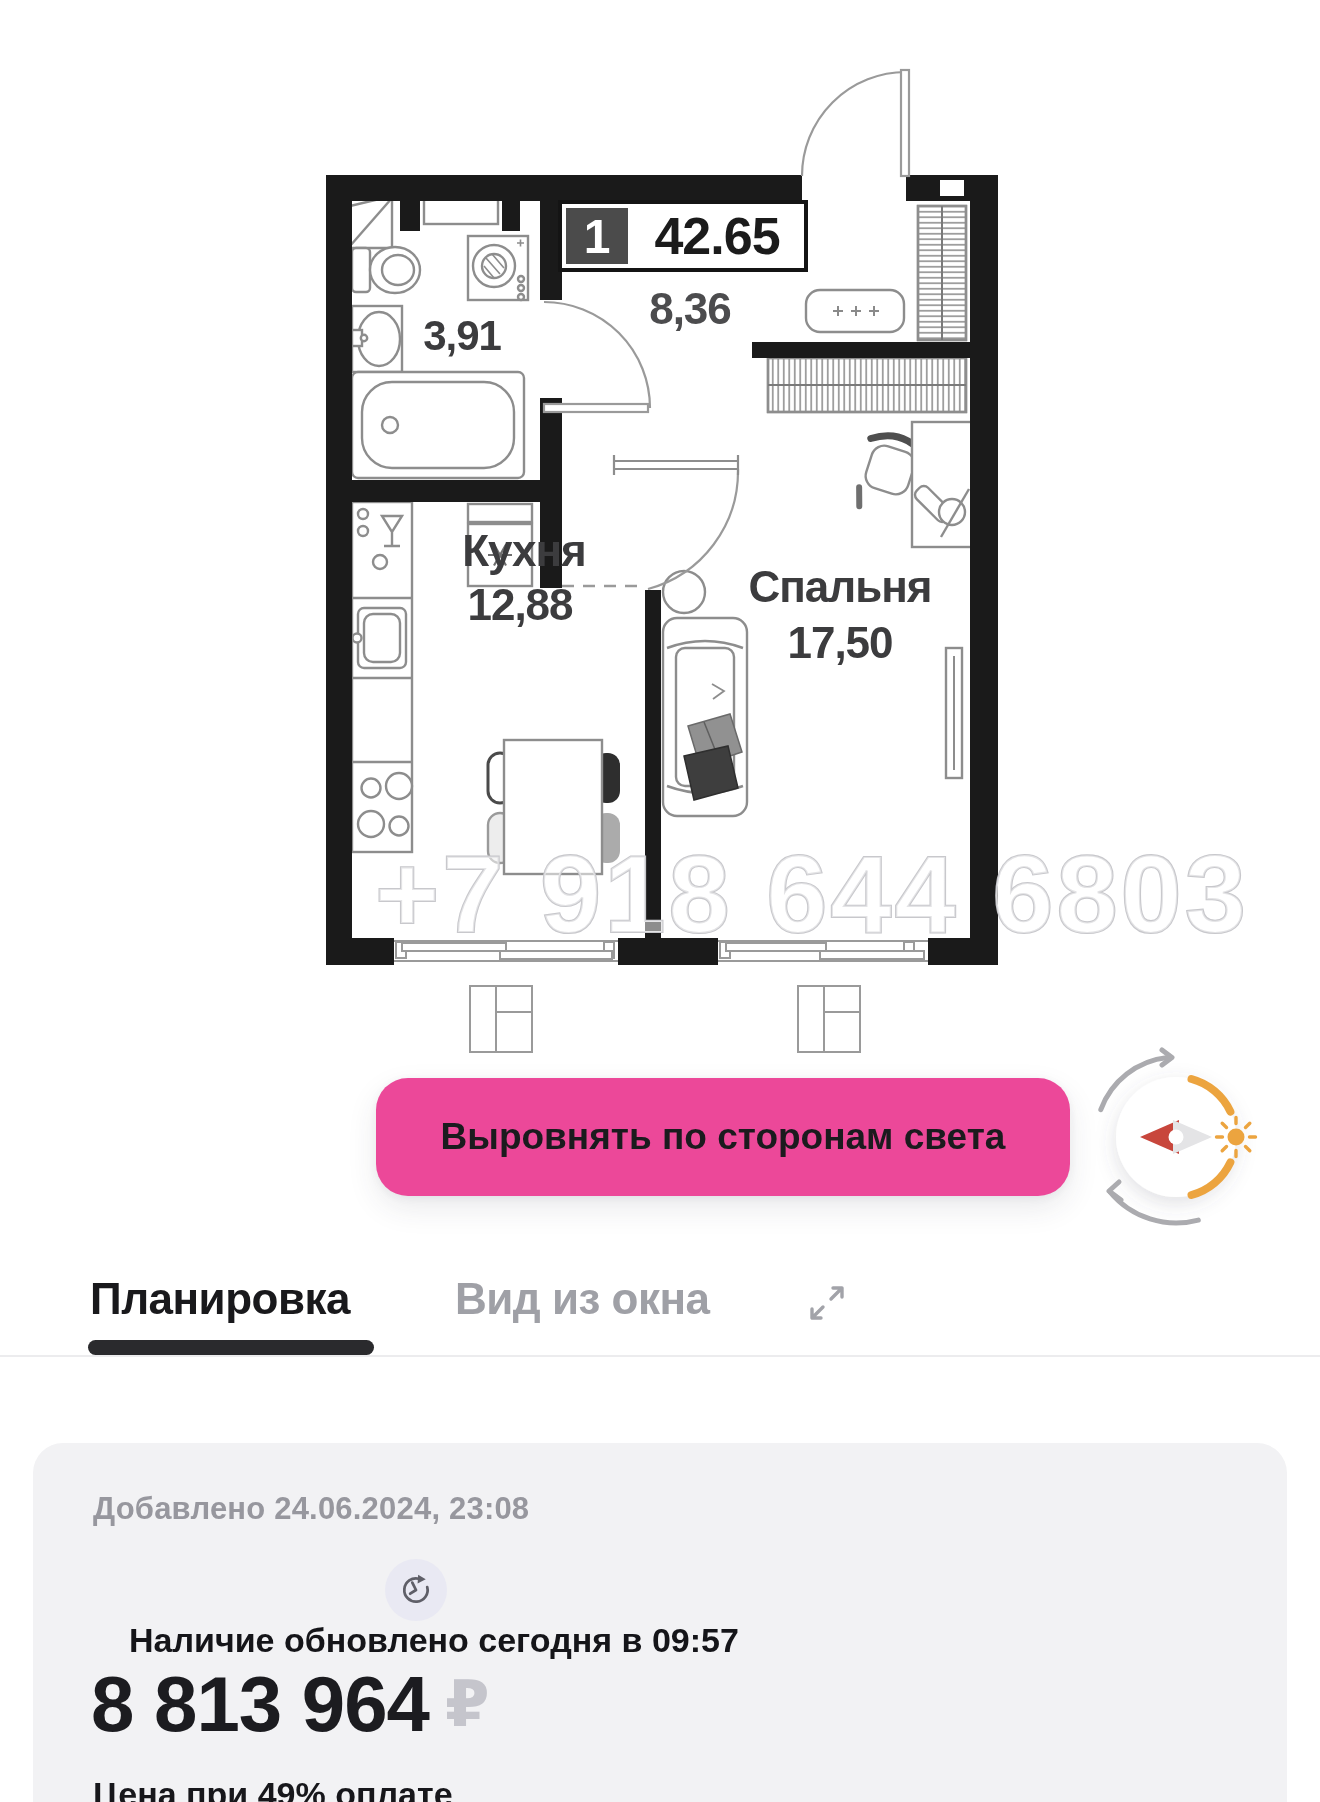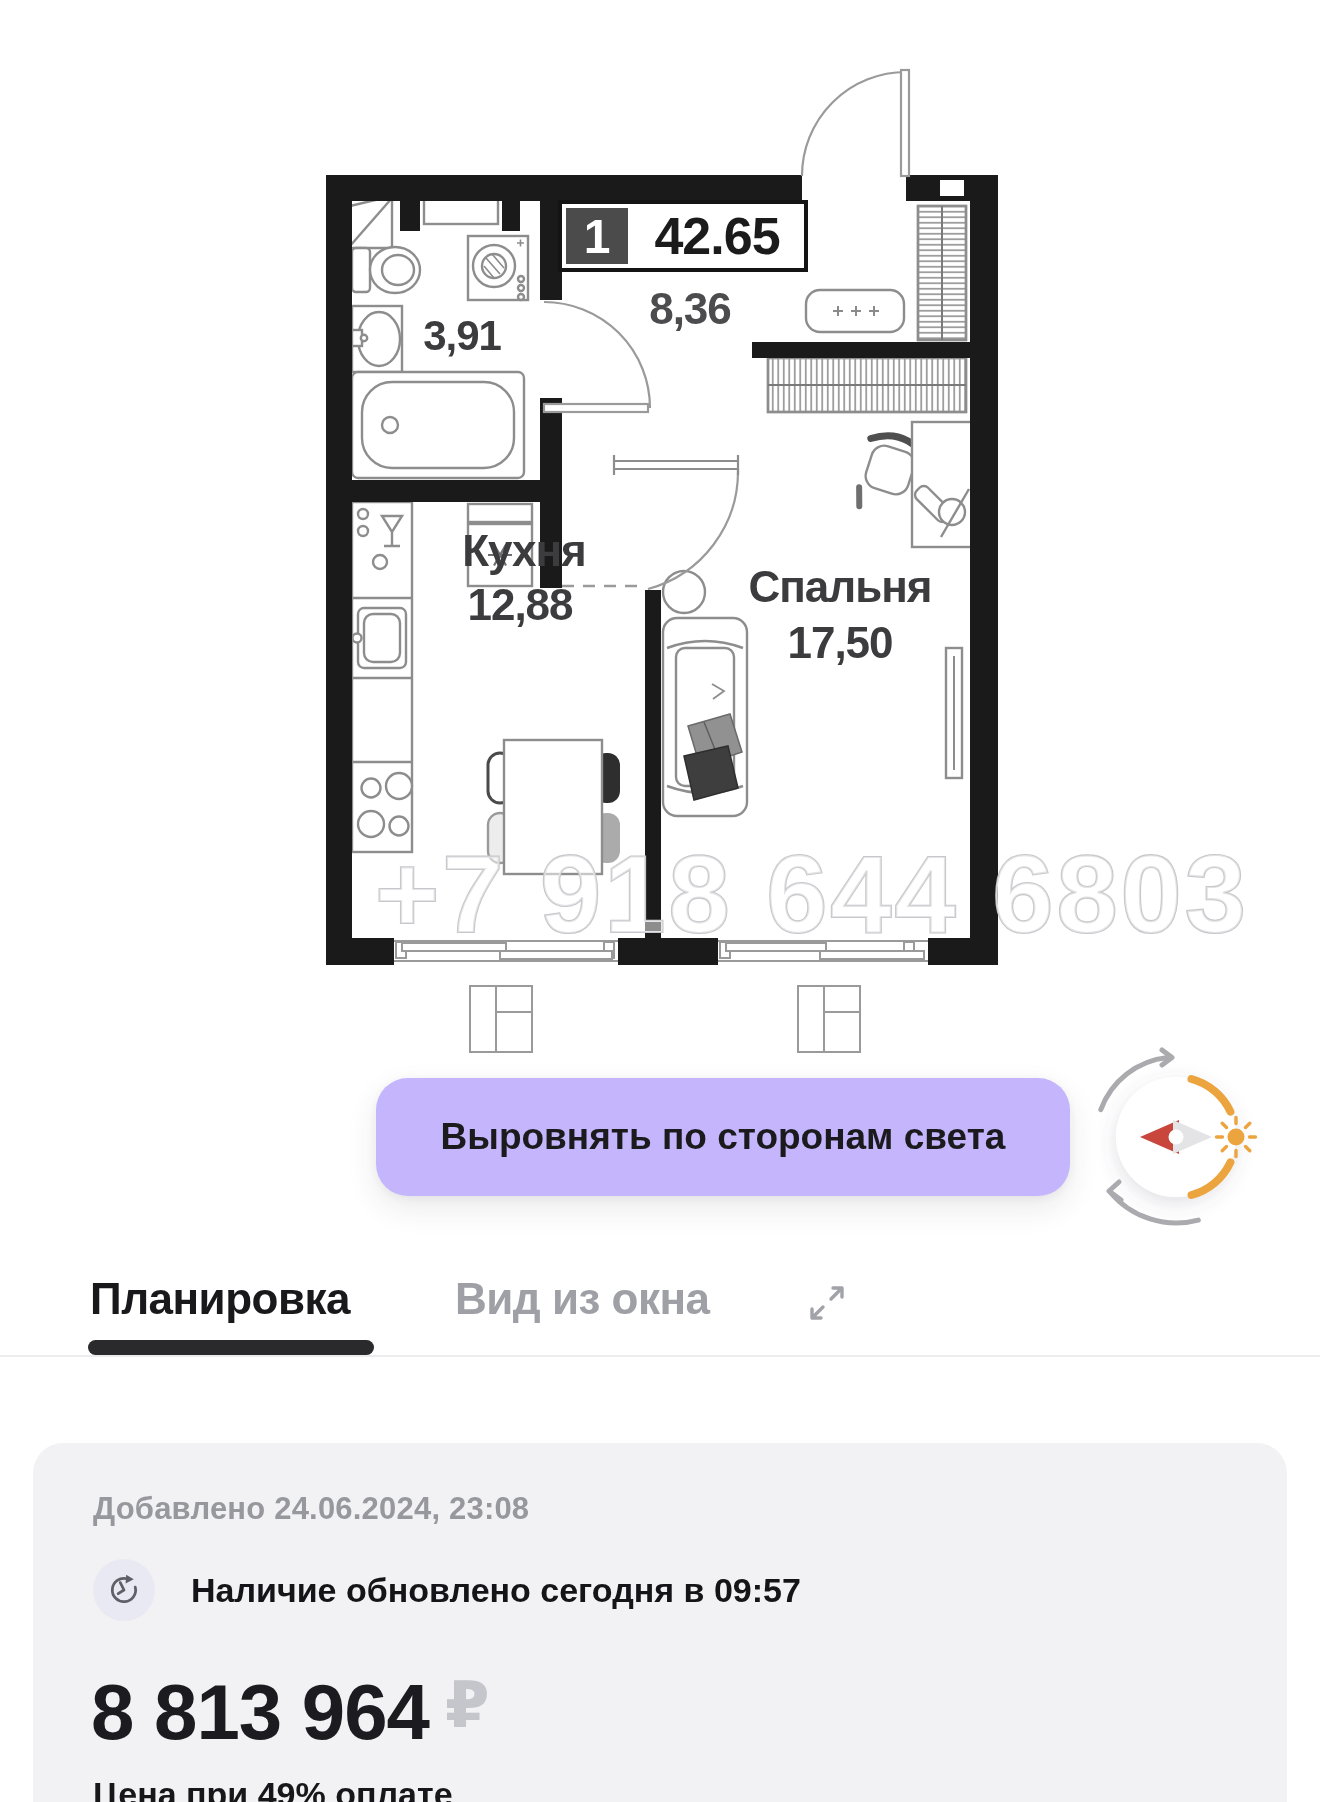--- a/index.html
+++ b/index.html
@@ -1,38 +1,38 @@
 <!DOCTYPE html>
 <html><head>
 <meta charset="utf-8">
 <style>
   html,body{margin:0;padding:0;background:#ffffff;}
   .page{position:relative;width:1320px;height:1802px;background:#ffffff;overflow:hidden;
         font-family:"Liberation Sans","DejaVu Sans",sans-serif;}
   .plan-area{position:absolute;left:0;top:0;width:1320px;height:1062px;}
-  .align-btn{position:absolute;left:376px;top:1078px;width:694px;height:118px;background:#c4b5fd;
+  .align-btn{position:absolute;left:376px;top:1078px;width:694px;height:118px;background:#ec4899;
              border:none;border-radius:32px;box-shadow:0 12px 30px rgba(50,50,70,.10),0 2px 8px rgba(50,50,70,.06);
              font-family:inherit;font-size:37px;font-weight:700;color:#1b1b1e;cursor:pointer;}
   .compass{position:absolute;left:1078px;top:1035px;width:200px;height:200px;cursor:pointer;}
   .tabs{position:absolute;left:0;top:1260px;width:1320px;height:110px;}
   .tab{position:absolute;top:14px;font-size:44px;font-weight:700;color:#9fa0a6;letter-spacing:-.5px;cursor:pointer;}
   .tab.active{color:#19191c;font-weight:800;}
   .tab-planirovka{left:90px;}
   .tab-vid{left:455px;}
   .tab-plan-etazha{left:900px;}
   .tab-expand{position:absolute;left:804px;top:20px;width:46px;height:46px;cursor:pointer;}
   .tab-underline{position:absolute;left:88px;top:80px;width:286px;height:15px;border-radius:8px;background:#2a2a2d;}
   .hairline{position:absolute;left:0;top:1355px;width:1320px;height:2px;background:#ececee;}
   .info-card{position:absolute;left:33px;top:1443px;width:1254px;height:429px;background:#f2f2f4;
              border-radius:30px 30px 0 0;}
   .added{position:absolute;left:60px;top:48px;font-size:31px;font-weight:700;color:#97979e;letter-spacing:.2px;}
-  .avail-row{position:absolute;left:60px;top:116px;display:flex;align-items:center;}
+  .avail-row{position:absolute;left:60px;top:116px;display:flex;align-items:center;flex-direction:column;}
   .avail-icon{width:62px;height:62px;border-radius:50%;background:#e9e9f3;display:flex;align-items:center;justify-content:center;flex:0 0 auto;}
   .avail-text{margin-left:36px;font-size:34px;font-weight:700;color:#151519;}
-  .price-row{position:absolute;left:58px;top:222px;display:flex;align-items:flex-start;margin-top:8px;}
+  .price-row{position:absolute;left:58px;top:222px;display:flex;align-items:center;}
   .price{font-size:78px;font-weight:800;color:#1c1c20;letter-spacing:-1px;line-height:1;}
   .currency{margin-left:16px;font-size:64px;font-weight:700;color:#c5c5cc;line-height:1;font-family:"DejaVu Sans",sans-serif;}
   .price-caption{position:absolute;left:60px;top:332px;font-size:34px;font-weight:700;color:#17171b;}
   svg text{font-family:"Liberation Sans","DejaVu Sans",sans-serif;}
 </style>
 </head>
 <body>
 
 <div class="page">
 

